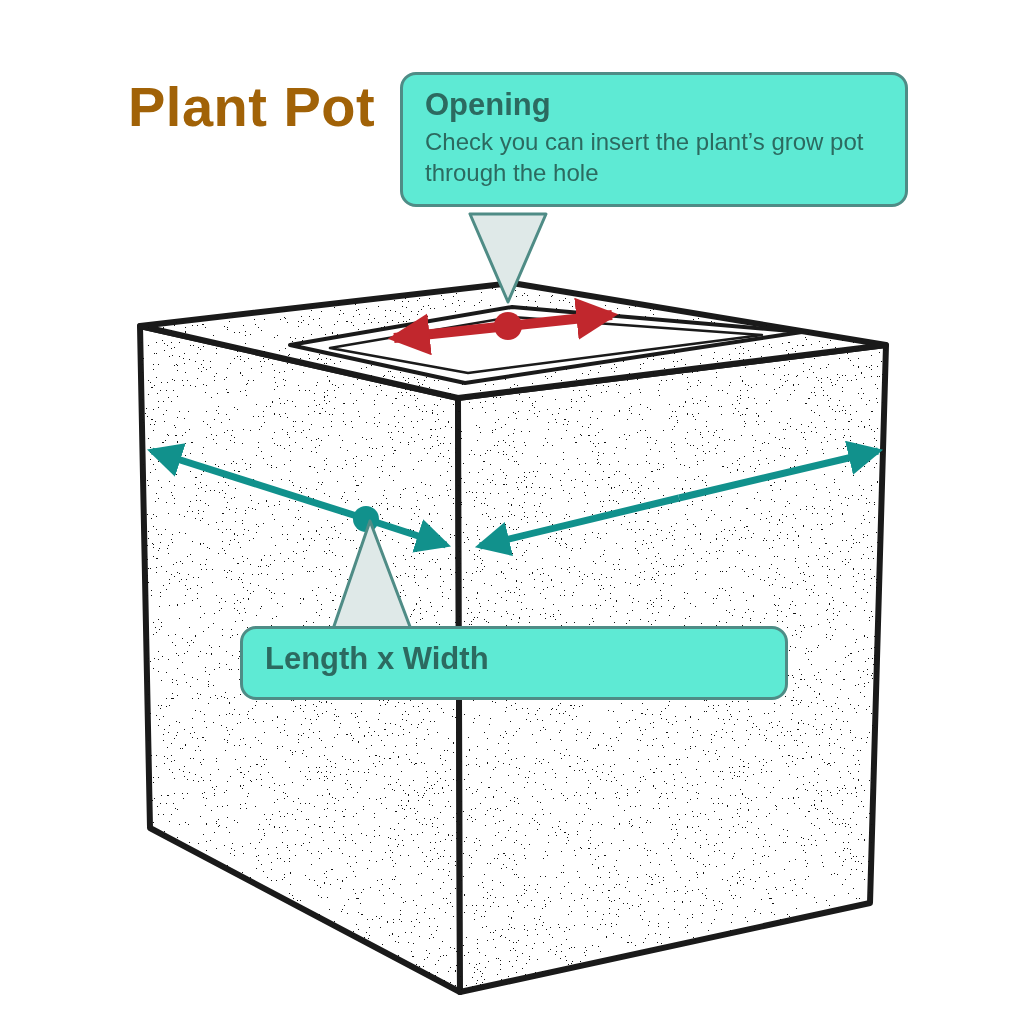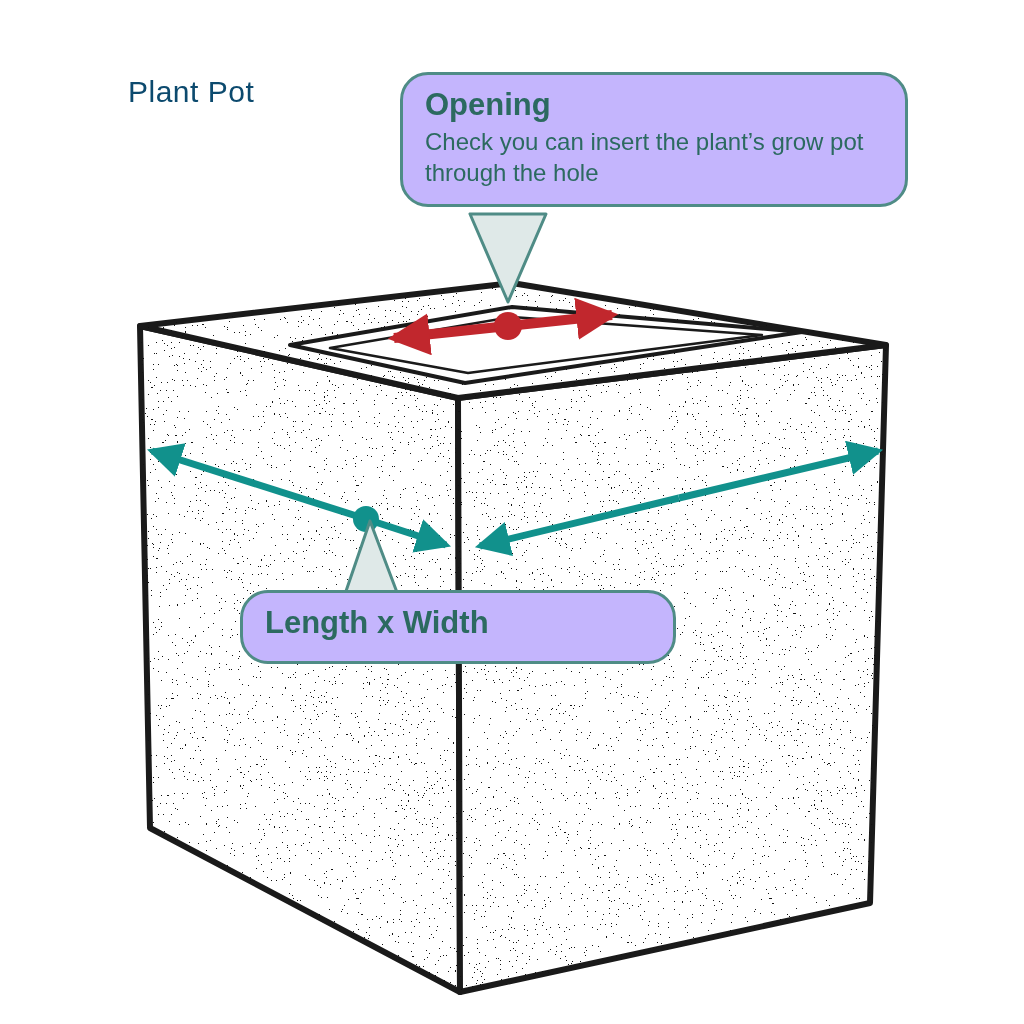--- a/index.html
+++ b/index.html
@@ -7,39 +7,39 @@
     width:1024px;height:1024px;
     background:#ffffff;
     font-family:"Liberation Sans",sans-serif;
     position:relative;
     overflow:hidden;
   }
   .stage{position:absolute;inset:0;width:1024px;height:1024px;}
   svg.diagram{position:absolute;left:0;top:0;}
   .page-title{
     position:absolute;left:128px;top:74px;
-    font-size:30px;font-weight:normal;color:#0c4a6e;
+    font-size:56px;font-weight:bold;color:#a16207;
     line-height:1.18;letter-spacing:0.5px;
   }
   .callout{
     position:absolute;box-sizing:border-box;
-    background:#c4b5fd;
+    background:#5eead4;
     border:3px solid #4f8c86;
-    border-radius:28px;
+    border-radius:16px;
     padding:10px 20px 16px 22px;
     color:#2c6a60;
   }
   .callout-heading{
     font-size:31px;font-weight:bold;margin:2px 0 4px 0;
   }
   .callout-body{
     font-size:24px;line-height:1.28;
   }
   #opening-callout{left:400px;top:72px;width:508px;}
-  #lw-callout{left:240px;top:590px;width:436px;}
+  #lw-callout{left:240px;top:626px;width:548px;}
 </style>
 </head>
 <body>
 
 <div class="stage">
 
   <svg class="diagram" width="1024" height="1024" viewBox="0 0 1024 1024">
     <defs>
       <filter id="speck" x="-2%" y="-2%" width="104%" height="104%" color-interpolation-filters="sRGB">
         <feTurbulence type="fractalNoise" baseFrequency="0.62" numOctaves="2" seed="8" result="n"></feTurbulence>

